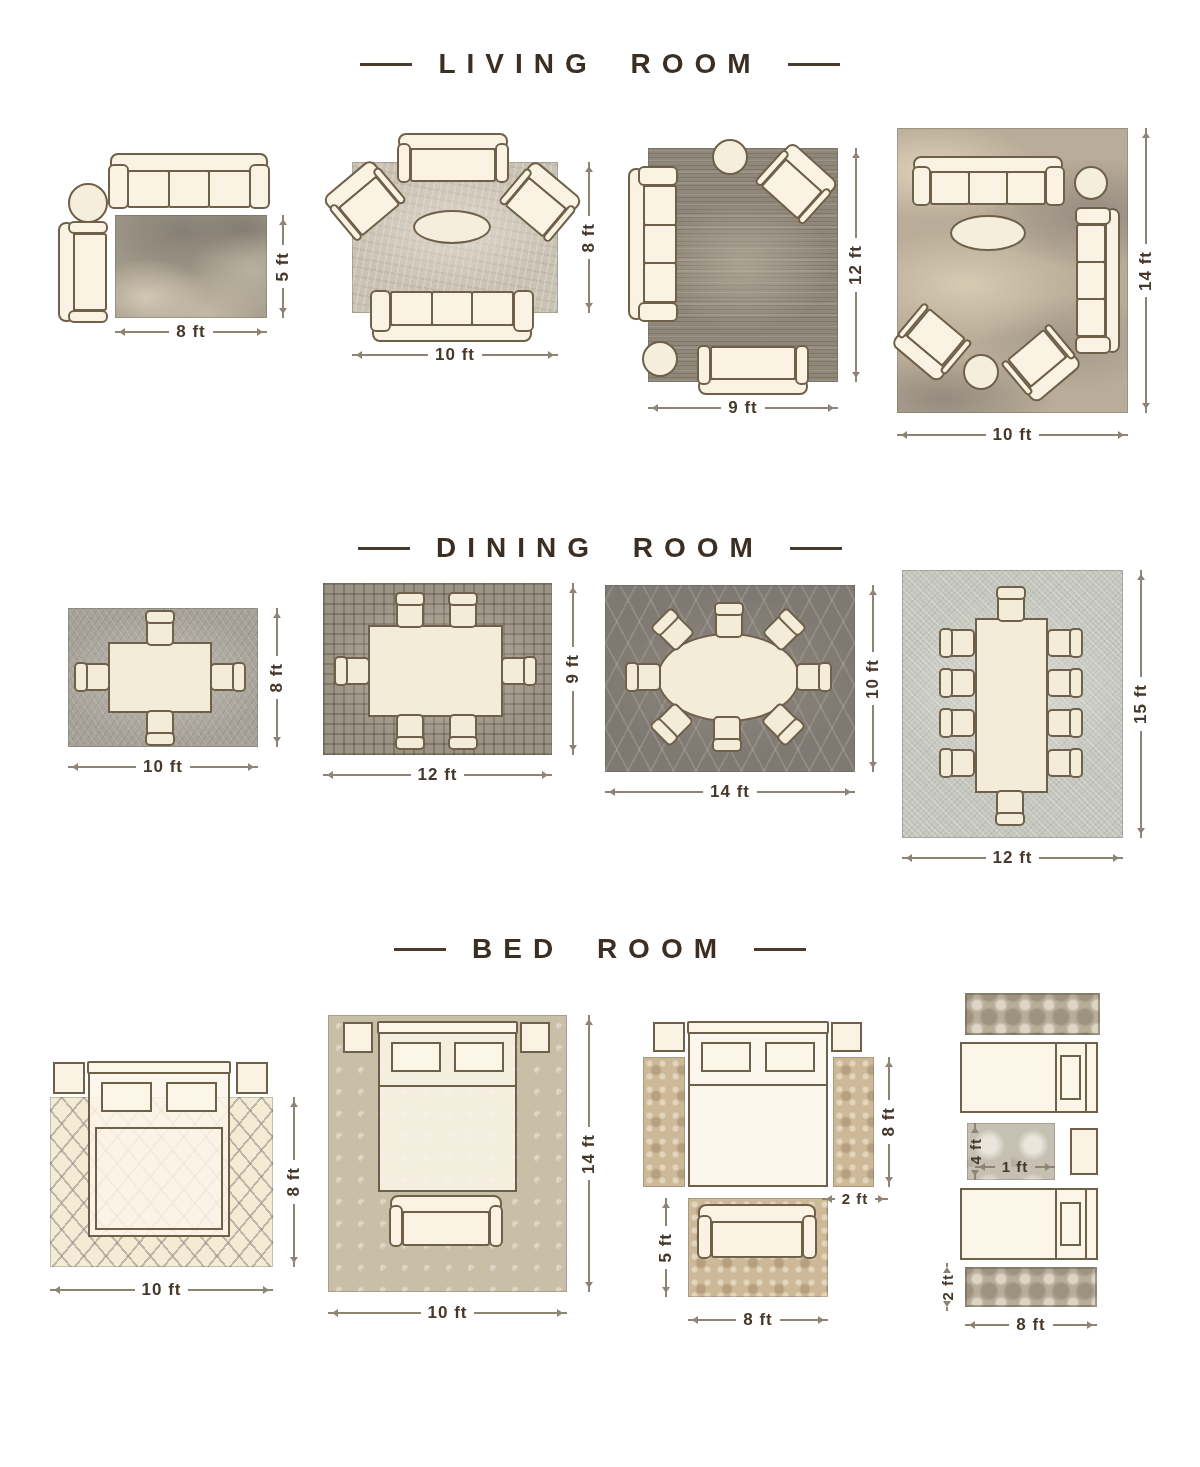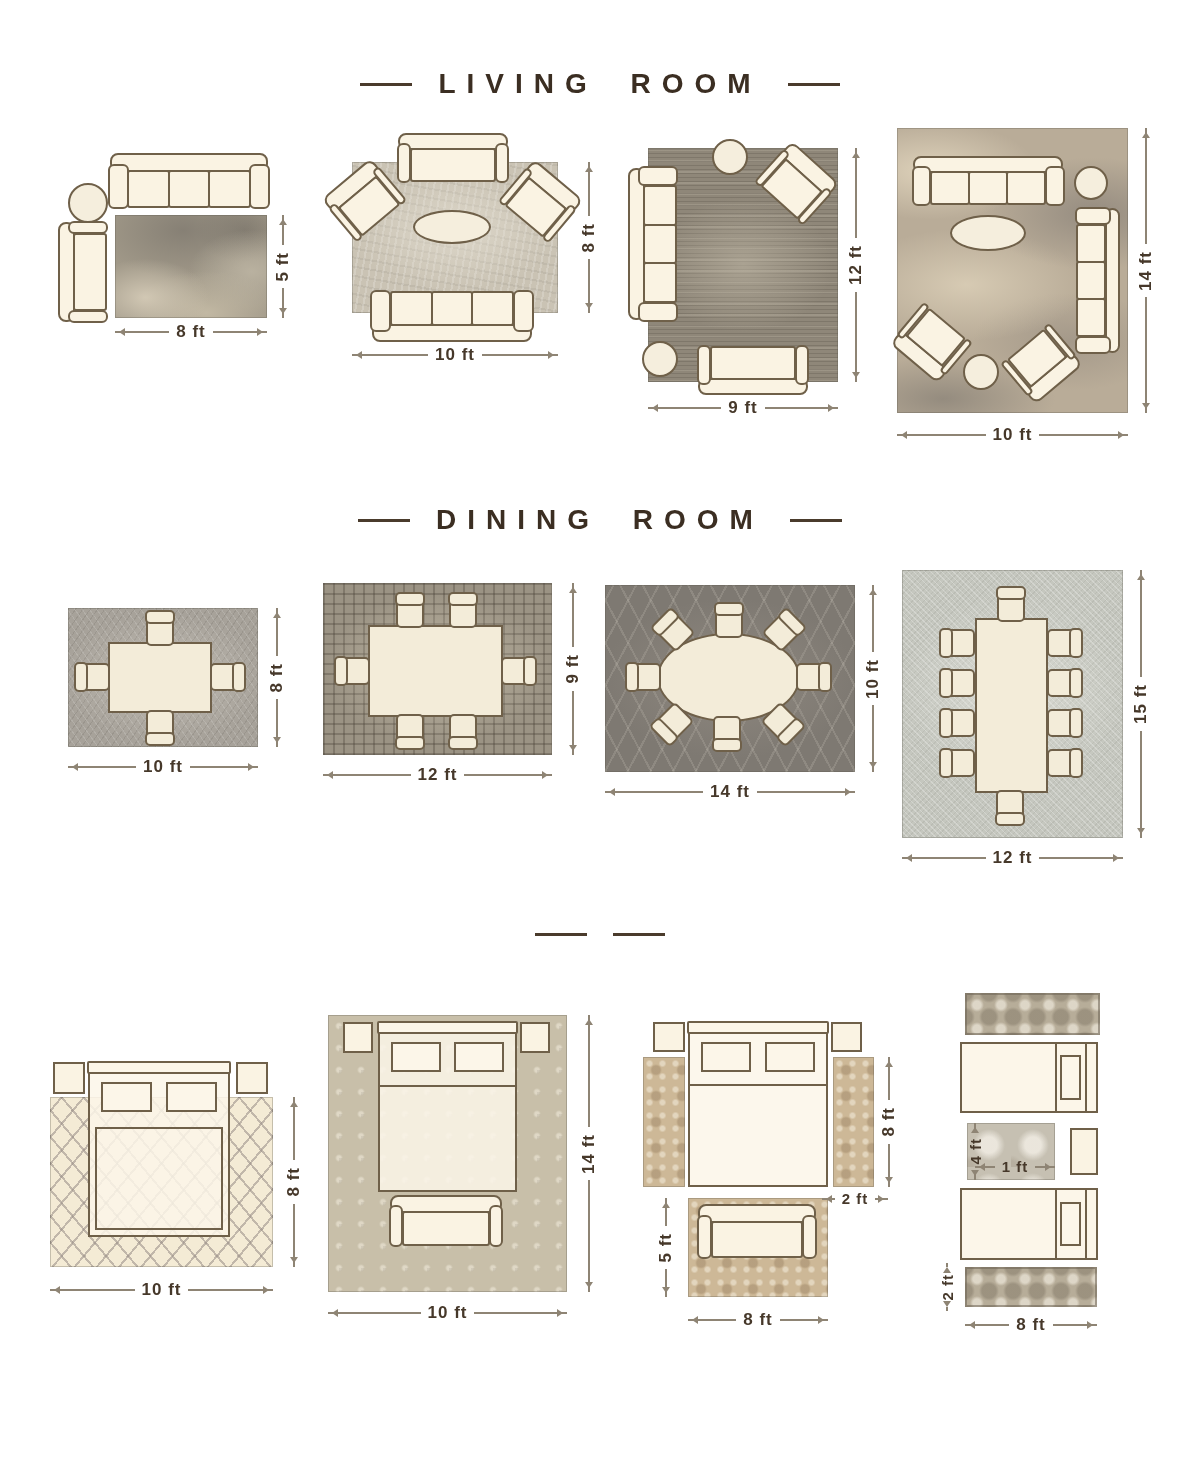--- a/index.html
+++ b/index.html
@@ -110,21 +110,21 @@
 .dim-v .txt{writing-mode:vertical-rl;transform:rotate(180deg);margin:7px 0;white-space:nowrap}
 .dim-v .ln.t::before{content:"";position:absolute;top:0;left:-3px;border:4px solid transparent;border-bottom:6px solid #8e8474}
 .dim-v .ln.b::after{content:"";position:absolute;bottom:0;left:-3px;border:4px solid transparent;border-top:6px solid #8e8474}
 .sm{font-size:15px}
 </style>
 </head>
 <body>
 
 <div class="canvas">
 
-  <div class="sec-title" style="top:68px">
+  <div class="sec-title" style="top:48px">
     <span class="bar"></span>
     <span class="txt">LIVING ROOM</span>
     <span class="bar"></span>
   </div>
 
   <div class="rug r-lr1" style="left:115px;top:215px;width:152px;height:103px"></div>
   <div class="sofa" style="left:110px;top:153px;width:158px;height:56px">
     <div class="back"></div>
       <div class="arm l"></div>
       <div class="arm r"></div>
@@ -285,21 +285,21 @@
     <span class="ln l"></span>
       <span class="txt">10 ft</span>
       <span class="ln r"></span>
   </div>
   <div class="dim-v" style="left:1135px;top:128px;height:285px">
     <span class="ln t"></span>
       <span class="txt">14 ft</span>
       <span class="ln b"></span>
   </div>
 
-  <div class="sec-title" style="top:504px">
+  <div class="sec-title" style="top:532px">
     <span class="bar"></span>
     <span class="txt">DINING ROOM</span>
     <span class="bar"></span>
   </div>
 
   <div class="rug r-dr1" style="left:68px;top:608px;width:190px;height:139px"></div>
   <div class="dtable" style="left:108px;top:642px;width:104px;height:71px"></div>
   <div class="dchair" style="left:146px;top:616px;width:28px;height:30px"></div>
   <div class="dchair" style="left:146px;top:710px;width:28px;height:30px;transform:rotate(180deg)"></div>
   <div class="dchair" style="left:81px;top:662px;width:28px;height:30px;transform:rotate(-90deg)"></div>
@@ -373,20 +373,21 @@
       <span class="ln r"></span>
   </div>
   <div class="dim-v" style="left:1130px;top:570px;height:268px">
     <span class="ln t"></span>
       <span class="txt">15 ft</span>
       <span class="ln b"></span>
   </div>
 
   <div class="sec-title" style="top:933px">
     <span class="bar"></span>
+    <span class="txt">BED ROOM</span>
     <span class="bar"></span>
   </div>
 
   <div class="rug r-br1" style="left:50px;top:1097px;width:223px;height:170px"></div>
   <div class="nstand" style="left:53px;top:1062px;width:32px;height:32px"></div>
   <div class="nstand" style="left:236px;top:1062px;width:32px;height:32px"></div>
   <div class="bed inset" style="left:88px;top:1062px;width:142px;height:175px">
     <div class="hb"></div>
     <div class="pw p1"></div>
     <div class="pw p2"></div>

